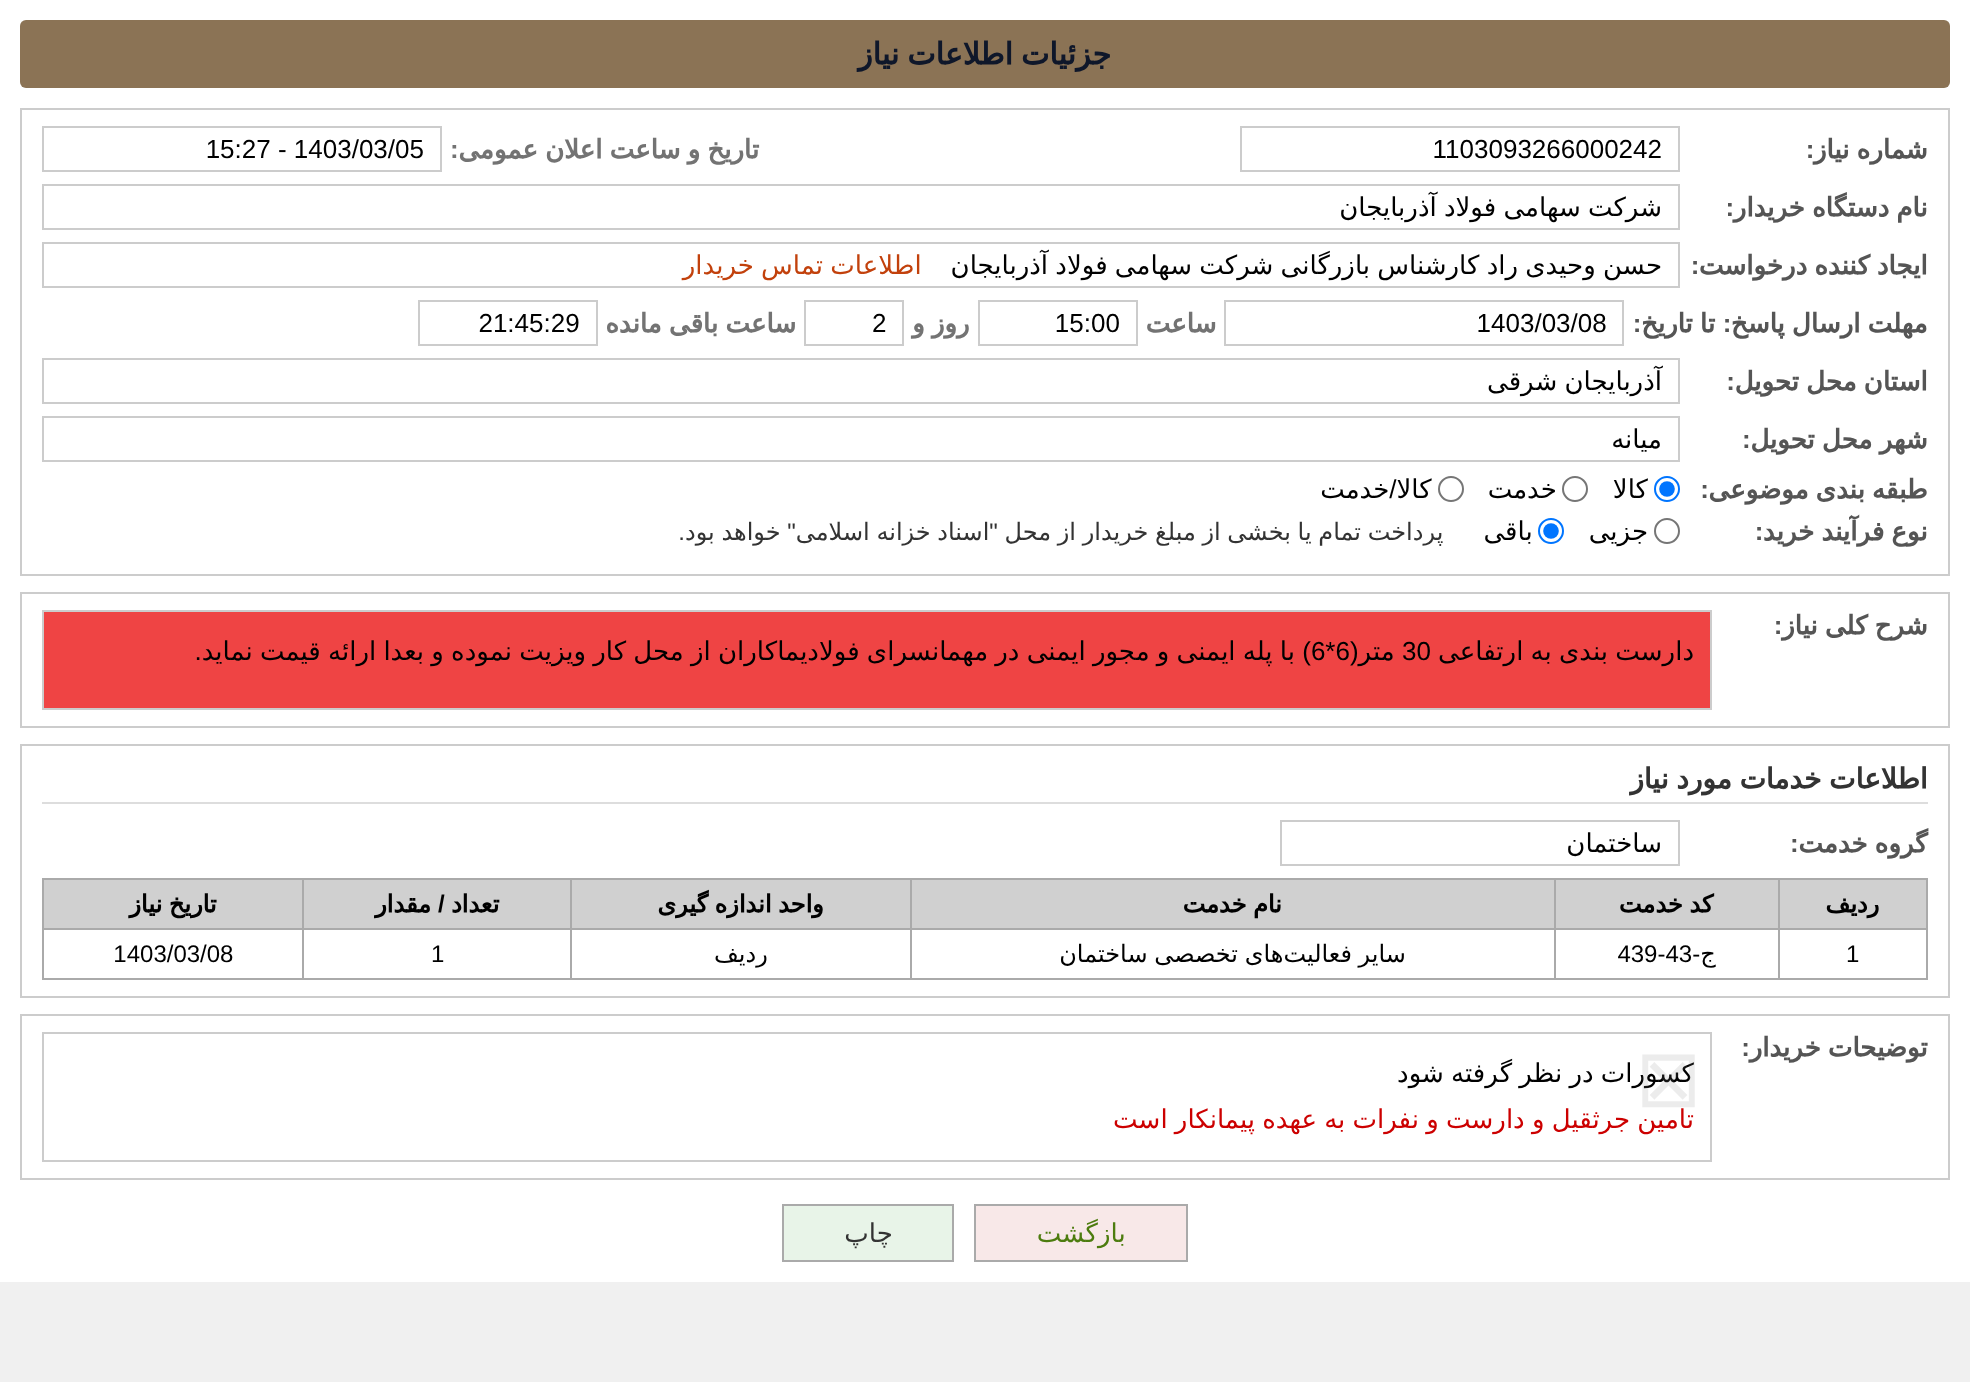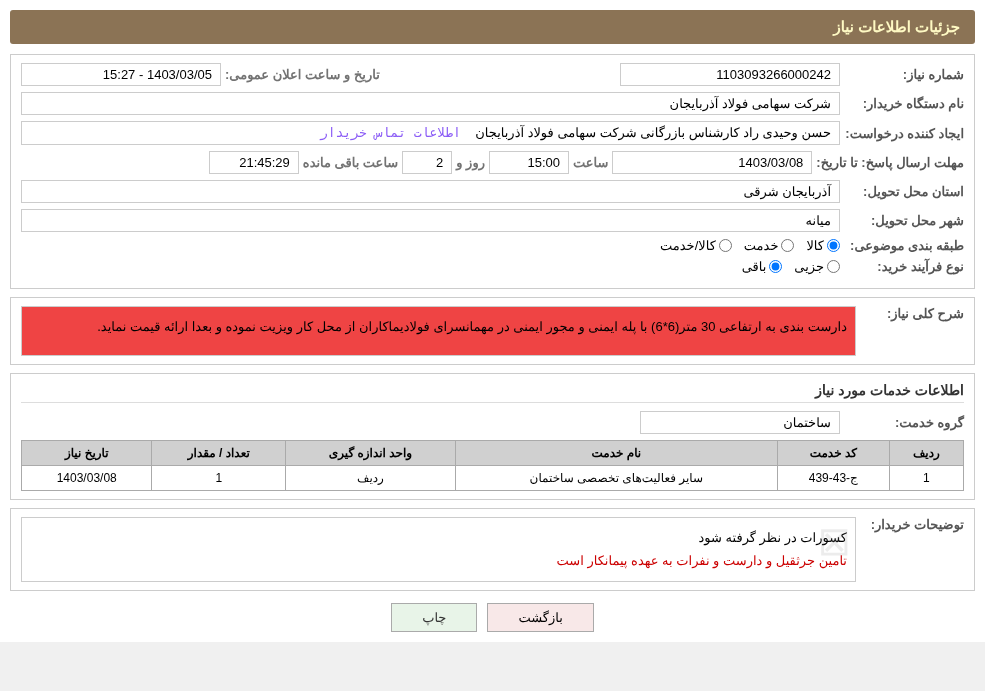--- a/index.html
+++ b/index.html
@@ -10,22 +10,22 @@
       direction: rtl;
     }
     .page-wrapper {
       max-width: 985px;
       margin: 0 auto;
       background: #fff;
       padding: 10px;
     }
     .header-bar {
       background: #8B7355;
-      color: #fef9c3;
-      text-align: right;
+      color: #0f172a;
+      text-align: center;
       padding: 8px 15px;
       font-size: 15px;
       font-weight: bold;
       margin-bottom: 10px;
       border-radius: 3px;
     }
     .section {
       border: 1px solid #ccc;
       padding: 8px 10px;
       margin-bottom: 8px;
@@ -55,23 +55,22 @@
       border: 1px solid #ccc;
       padding: 3px 8px;
       background: #fff;
       min-width: 200px;
       text-align: right;
     }
     .value-box.wide {
       flex: 1;
     }
     .link-blue {
-      color: #8b5cf6;
+      color: #c2410c;
       text-decoration: none;
-      font-family: Liberation Mono, monospace;
     }
     .radio-group {
       display: flex;
       align-items: center;
       gap: 12px;
       direction: rtl;
     }
     .radio-item {
       display: flex;
       align-items: center;
@@ -131,21 +130,21 @@
       cursor: pointer;
       font-size: 13px;
       font-family: Tahoma, Arial, sans-serif;
     }
     .btn-print {
       background: #e8f4e8;
       color: #333;
     }
     .btn-back {
       background: #f8e8e8;
-      color: #000000;
+      color: #4d7c0f;
     }
     .inline-label {
       font-weight: bold;
       color: #737373;
       white-space: nowrap;
     }
   </style>
 </head>
 <body>
 
@@ -220,20 +219,21 @@
       <span class="label">نوع فرآیند خرید:</span>
       <div class="radio-group">
         <div class="radio-item">
           <input type="radio" name="process" style="">
           <span>جزیی</span>
         </div>
         <div class="radio-item">
           <input type="radio" name="process" checked="" style="">
           <span>باقی</span>
         </div>
+        <span style="font-size:12px; color:#333; margin-right:8px;">پرداخت تمام یا بخشی از مبلغ خریدار از محل "اسناد خزانه اسلامی" خواهد بود.</span>
       </div>
     </div>
 
   </div>
 
   <div class="section">
     <div style="display:flex; align-items:flex-start; gap:8px;">
       <span class="label" style="min-width:100px;">شرح کلی نیاز:</span>
       <div class="description-box" style="flex:1;">دارست بندی به ارتفاعی 30 متر(6*6) با پله ایمنی و مجور ایمنی در مهمانسرای فولادیماکاران از محل کار ویزیت نموده و بعدا ارائه قیمت نماید.</div>
     </div>

